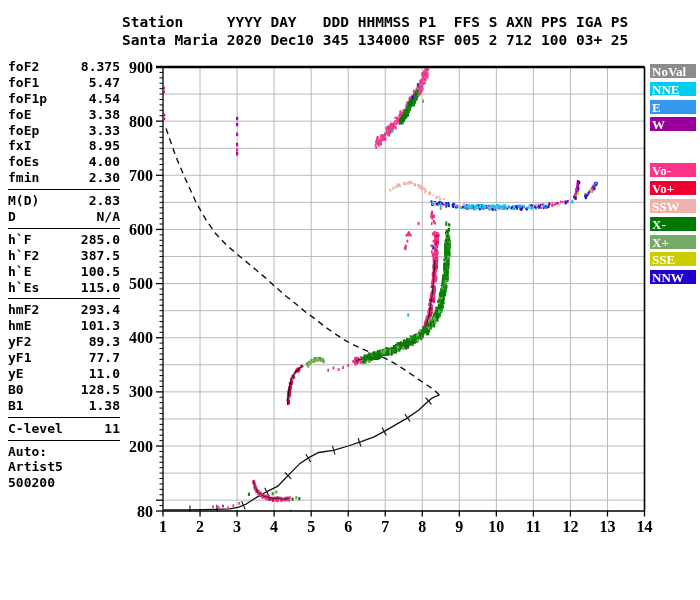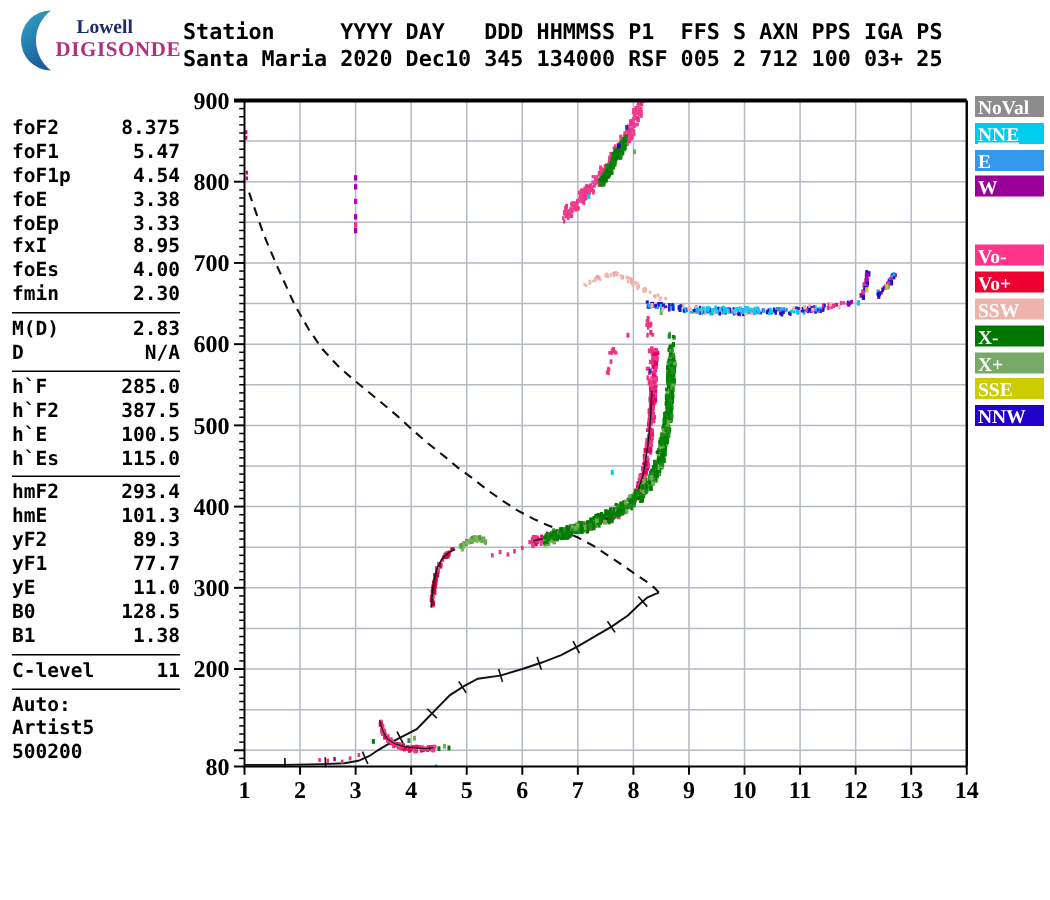--- a/index.html
+++ b/index.html
@@ -3,52 +3,39 @@
 <meta charset="utf-8">
 <style>
   html,body{margin:0;padding:0;background:#fff;}
   #app{position:relative;width:700px;height:600px;background:#fff;overflow:hidden;
        font-family:"DejaVu Sans Mono",monospace;}
   .hdr{position:absolute;left:122px;top:14px;font:bold 14.5px "DejaVu Sans Mono",monospace;
        line-height:17.5px;white-space:pre;color:#000;}
   .logo{position:absolute;left:4px;top:4px;width:112px;height:46px;}
   .logo-lowell{position:absolute;left:47px;top:6px;font:bold 13px "Liberation Serif",serif;color:#1B2A6B;}
   .logo-digi{position:absolute;left:33px;top:22px;font:bold 14px "Liberation Serif",serif;color:#B03080;letter-spacing:.4px;}
-  .panel{position:absolute;left:8px;top:59px;width:112px;color:#000;margin-top:19px;}
+  .panel{position:absolute;left:8px;top:59px;width:112px;color:#000;}
   .prow{display:flex;justify-content:space-between;height:15.9px;line-height:15.9px;
         font:bold 13px "DejaVu Sans Mono",monospace;}
   .prule{border-top:1.5px solid #000;margin:3px 0;}
   .pline{height:15.9px;line-height:15.9px;font:bold 13px "DejaVu Sans Mono",monospace;}
   .legend{position:absolute;left:650px;top:64px;}
   .chip{width:46px;height:14px;line-height:15px;margin-bottom:3.8px;color:#fff;
         font:bold 13px "Liberation Serif",serif;padding-left:2px;box-sizing:border-box;}
   .bottom{position:absolute;left:5px;top:556px;font:bold 11.5px "DejaVu Sans Mono",monospace;
           line-height:15px;white-space:pre;color:#000;}
   .footer{position:absolute;left:4px;top:586px;font:11.3px "DejaVu Sans Mono",monospace;
           white-space:pre;color:#000;}
   svg{position:absolute;left:0;top:0;}
 </style>
 </head>
 <body>
 
 <div id="app">
 
-  <div class="logo">
-    <svg width="46" height="46">
-      <defs>
-        <linearGradient id="lg" x1="0" y1="0" x2="0.4" y2="1">
-          <stop offset="0" stop-color="#36A8C4"></stop>
-          <stop offset="1" stop-color="#1B5F9E"></stop>
-        </linearGradient>
-      </defs>
-      <path d="M 30 3 A 20 20 0 1 0 30 43 A 25 25 0 0 1 30 3 Z" fill="url(#lg)"></path>
-    </svg>
-    <div class="logo-lowell">Lowell</div>
-    <div class="logo-digi">DIGISONDE</div>
-  </div>
 
   <div class="hdr"><span>Station     YYYY DAY   DDD HHMMSS P1  FFS S AXN PPS IGA PS</span>
 <span>Santa Maria 2020 Dec10 345 134000 RSF 005 2 712 100 03+ 25</span></div>
 
   <div class="panel" id="panel">
       <div class="prow">
         <span>foF2</span>
         <span>8.375</span>
       </div>
       <div class="prow">

